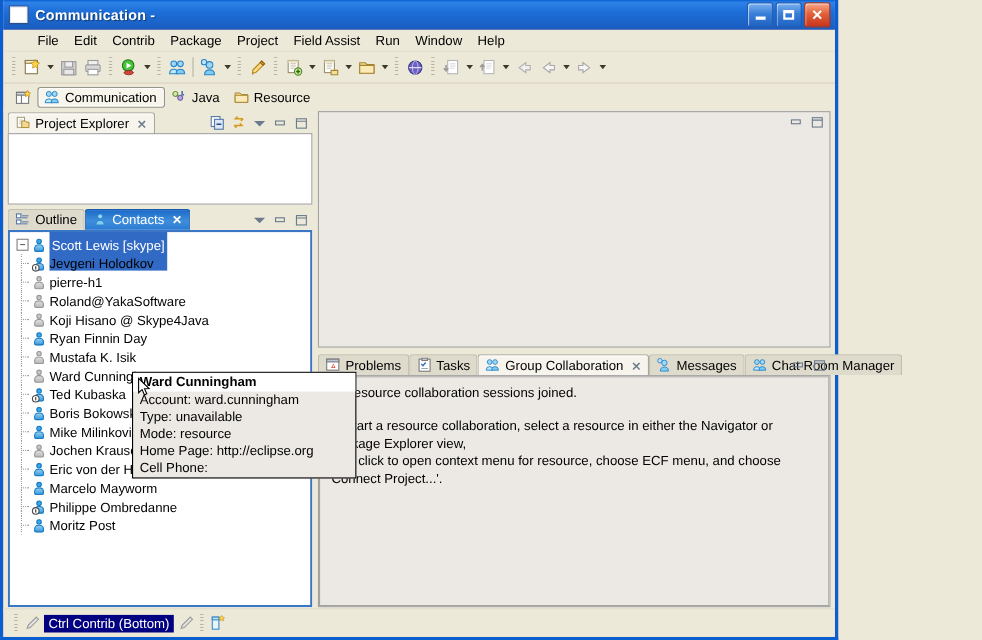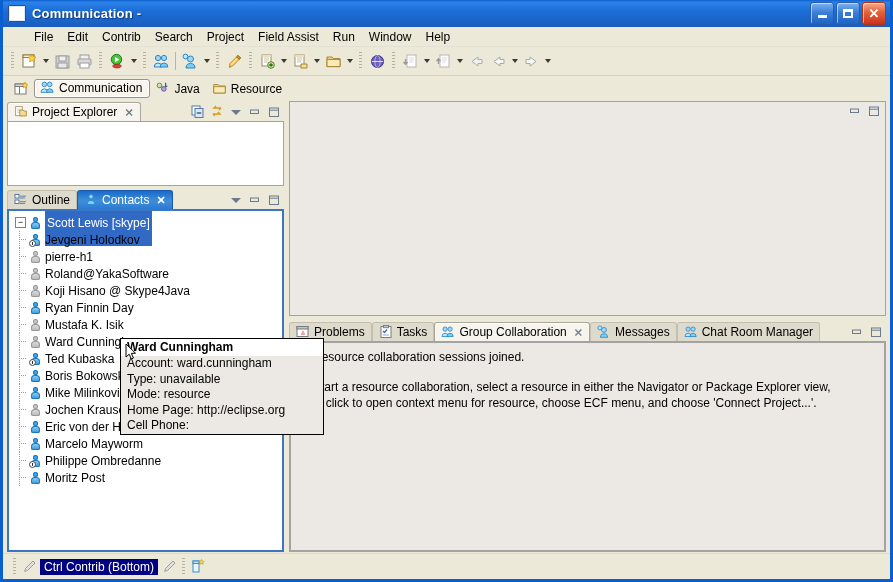--- a/index.html
+++ b/index.html
@@ -4,21 +4,21 @@
 <style>
   html,body{margin:0;padding:0;}
   body{
     width:893px;height:582px;overflow:hidden;
     font-family:"Liberation Sans", sans-serif;
     font-size:12px;
     background:#ece9d8;
     -webkit-font-smoothing:none;
   }
   #app{
-    position:relative;width:893px;height:582px;
+    position:relative;width:762px;height:582px;
     box-sizing:border-box;
     border:3px solid #0a5fd0;
     border-top:none;
     background:#fca5a5;
   }
 
   
   .titlebar{
     height:27px;
     background:linear-gradient(to bottom,#0a5fd0 0%,#2d82e8 8%,#1d6ed8 40%,#1b64c9 75%,#1a5cbd 100%);
@@ -102,21 +102,20 @@
   }
   .persp-open{width:20px;height:20px;display:flex;align-items:center;justify-content:center;margin-right:3px;}
   .persp-tab{
     display:flex;align-items:center;gap:4px;
     padding:2px 7px 2px 5px;height:19px;box-sizing:border-box;
     border-radius:3px;font-size:12px;color:#000;
   }
   .persp-tab.active{
     background:#f7f5ec;border:1px solid #96948a;
     box-shadow:inset 0 0 0 1px #fff;
-    align-items:flex-end;
   }
 
   
   .body-area{
     position:absolute;left:0;top:99px;right:0;bottom:25px;
     background:#ece9d8;
   }
 
   
   .view{
@@ -286,21 +285,21 @@
       <div class="wbtn close">
           <div class="wb-close">✕</div>
         </div>
     </div>
   </div>
 
   <div class="menubar">
     <div class="menu-item">File</div>
     <div class="menu-item">Edit</div>
     <div class="menu-item">Contrib</div>
-    <div class="menu-item">Search</div>
+    <div class="menu-item">Package</div>
     <div class="menu-item">Project</div>
     <div class="menu-item">Field Assist</div>
     <div class="menu-item">Run</div>
     <div class="menu-item">Window</div>
     <div class="menu-item">Help</div>
   </div>
 
   <div class="toolbar">
     <div class="tb-grip"></div>
 

